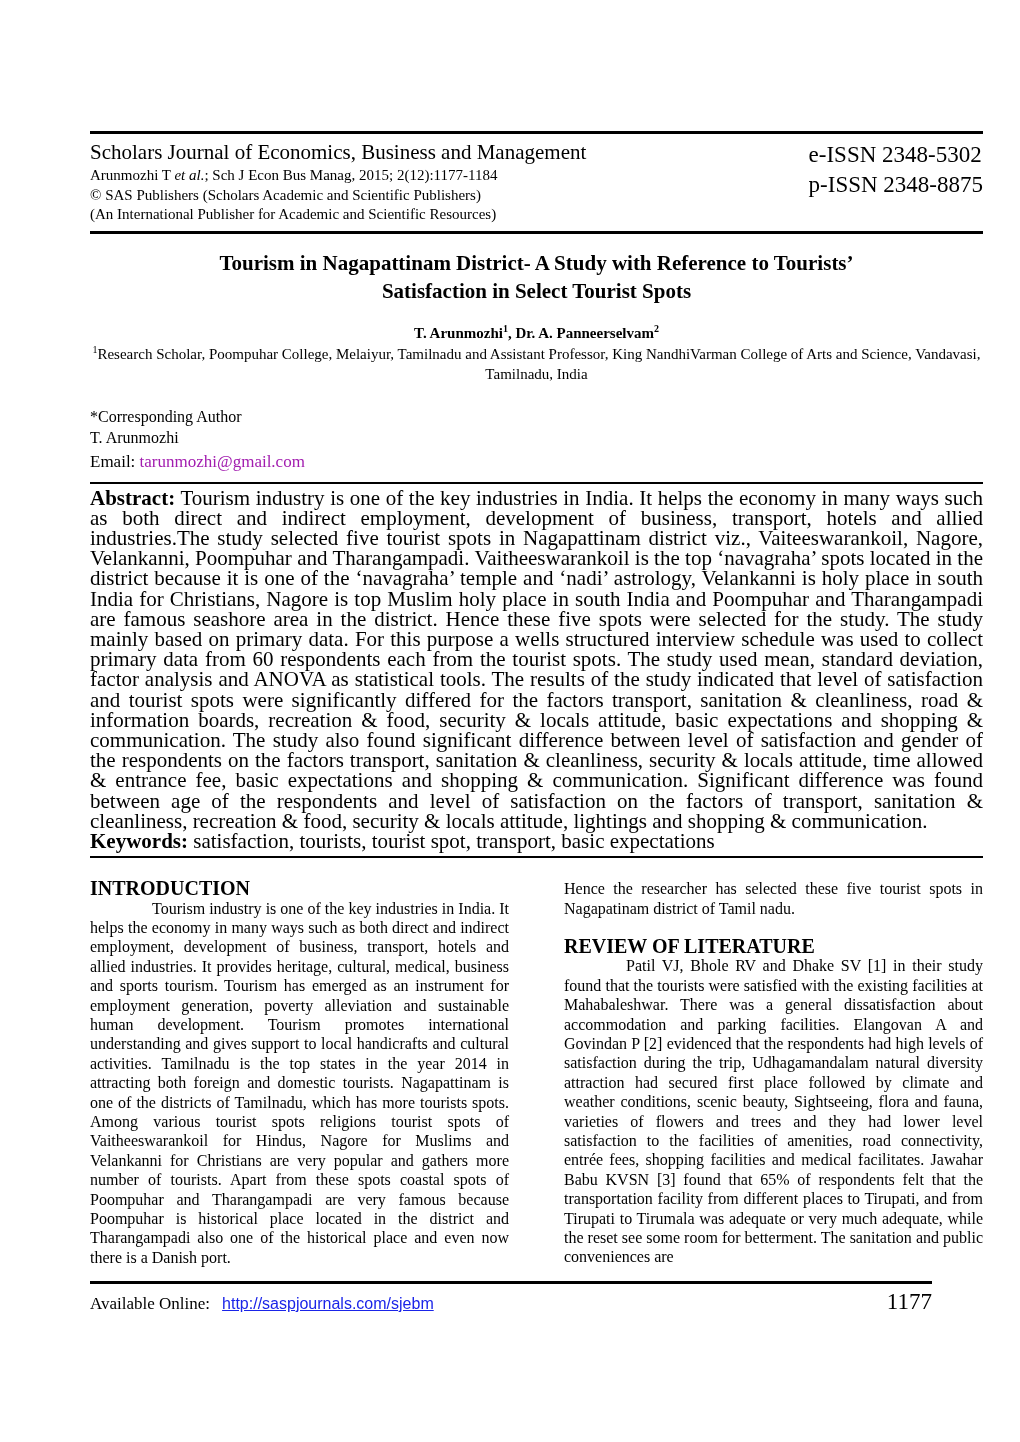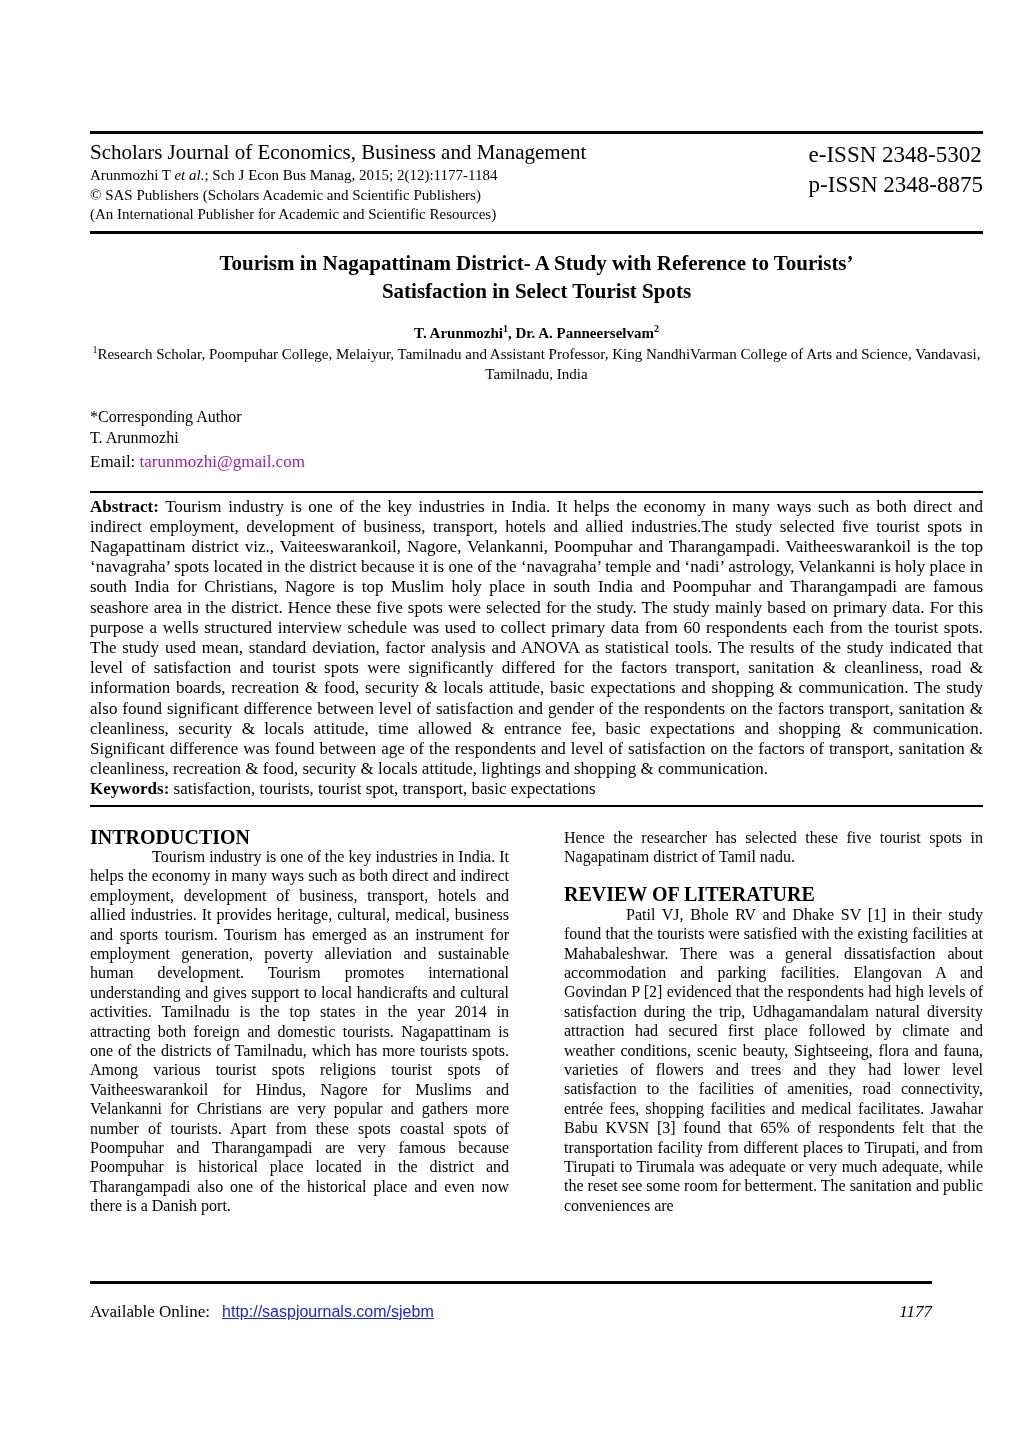--- a/index.html
+++ b/index.html
@@ -38,25 +38,25 @@
   .affil { font-size: 15px; line-height: 20px; }
   sup { font-size: 10px; line-height: 0; }
 
   
   .corresponding { margin-top: 22px; font-size: 16px; line-height: 21px; }
   .email-line { font-size: 17px; margin-top: 3px; }
   .email-link { color: #a21caf; text-decoration: none; }
 
   
   .abstract {
-    margin-top: 19px;
+    margin-top: 10px;
     border-top: 2px solid #000;
     border-bottom: 2px solid #000;
     padding: 4px 0 5px 0;
-    font-size: 17px;
+    font-size: 21px;
     line-height: 20.2px;
     text-align: justify;
   }
   .abstract b { font-weight: bold; }
 
   
   .columns {
     margin-top: 21px;
     display: flex;
     gap: 55px;
@@ -64,34 +64,34 @@
   .col { width: calc(50% - 27.5px); font-size: 16px; line-height: 19.4px; text-align: justify; }
   .sec-heading { font-size: 20px; font-weight: bold; line-height: 19.4px; text-align: left; }
   .para-indent { text-indent: 62px; }
   .col-spacer { height: 19px; }
 
   
   .pfooter {
     position: absolute;
     left: 90px; right: 88px; top: 1281px;
     border-top: 3px solid #000;
-    padding-top: 18px;
+    padding-top: 5px;
     display: flex;
     justify-content: space-between;
     align-items: baseline;
     font-size: 17px;
   }
   .footer-url {
     font-family: "Liberation Sans", sans-serif;
     font-size: 16px;
     color: #1a24e8;
     text-decoration: underline;
     margin-left: 12px;
   }
-  .page-number { font-size: 17px; font-style: italic; }
+  .page-number { font-size: 23px; }
 </style>
 </head>
 <body>
 
 <div class="page">
 
   <div class="jheader">
     <div class="jheader-left">
       <div class="journal-title">Scholars Journal of Economics, Business and Management</div>
       <div class="citation"><span>Arunmozhi T </span><i>et al.</i><span>; Sch J Econ Bus Manag, 2015; 2(12):1177-1184</span></div>

